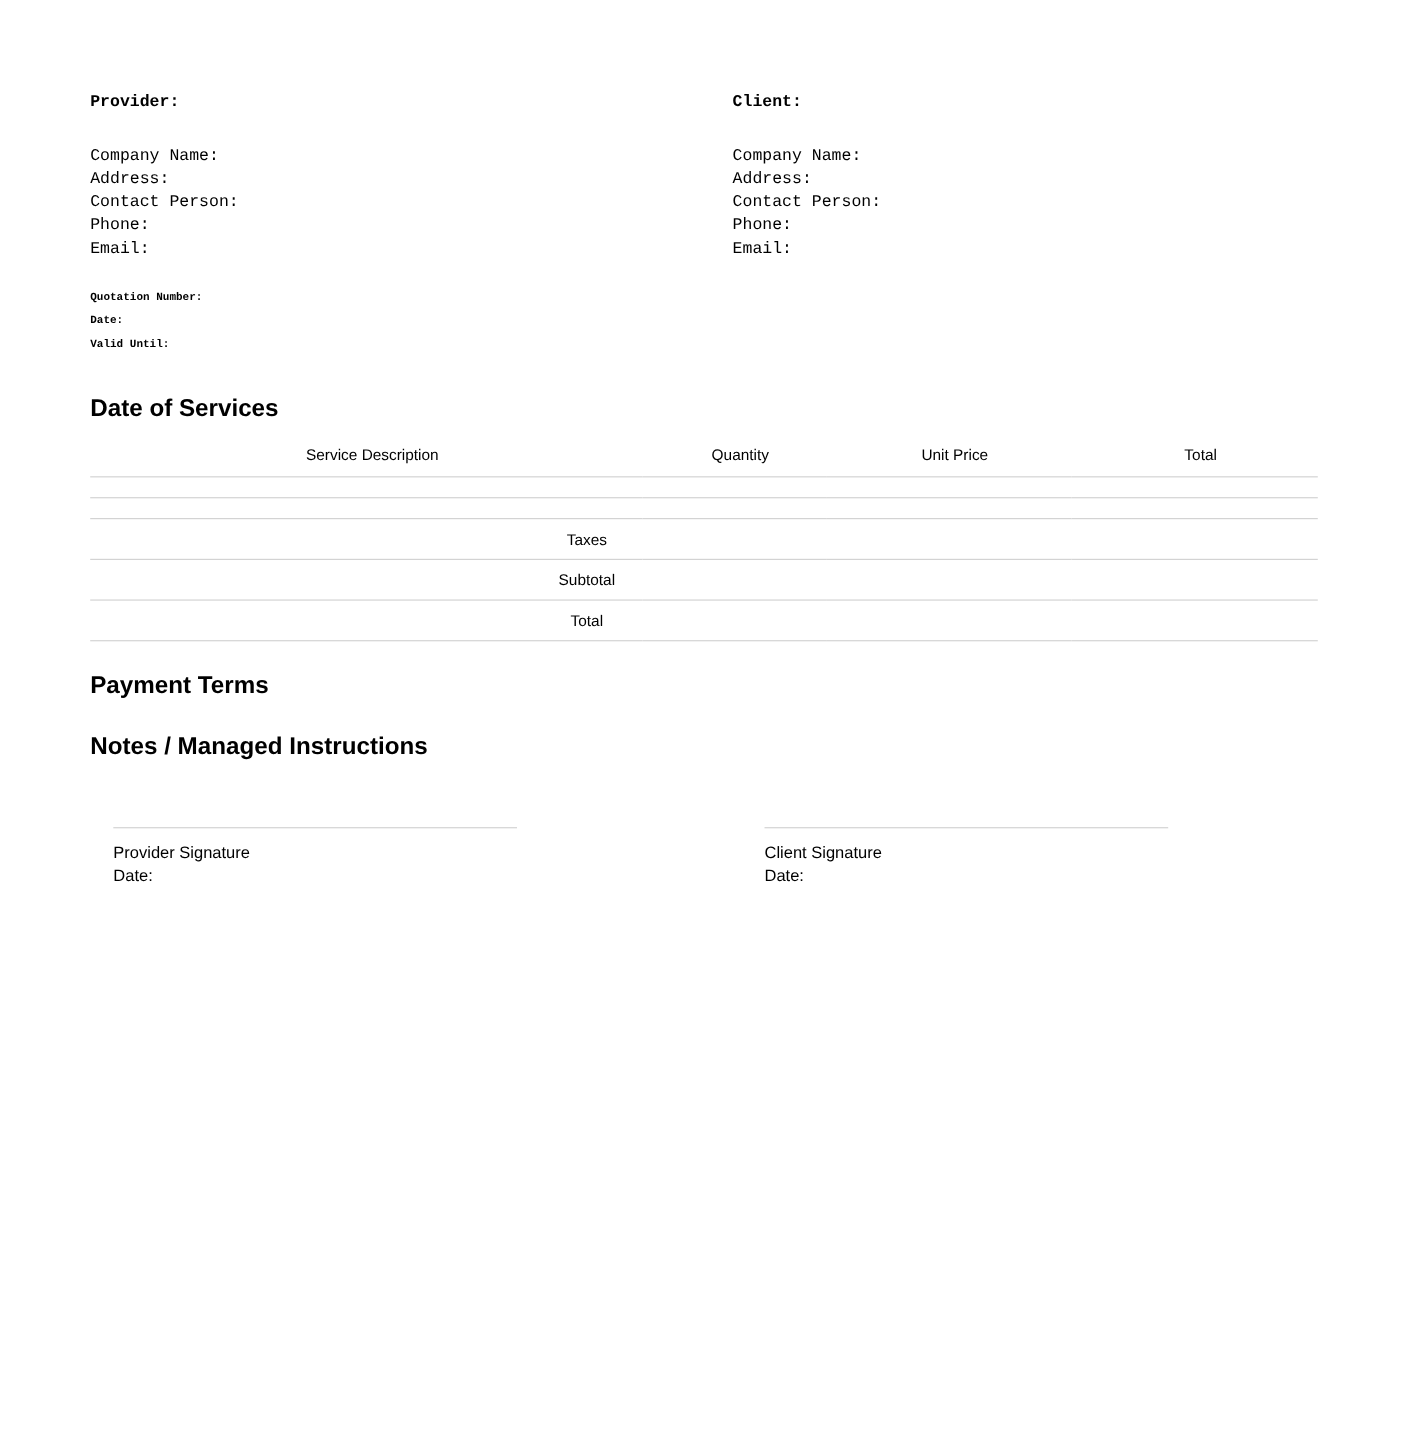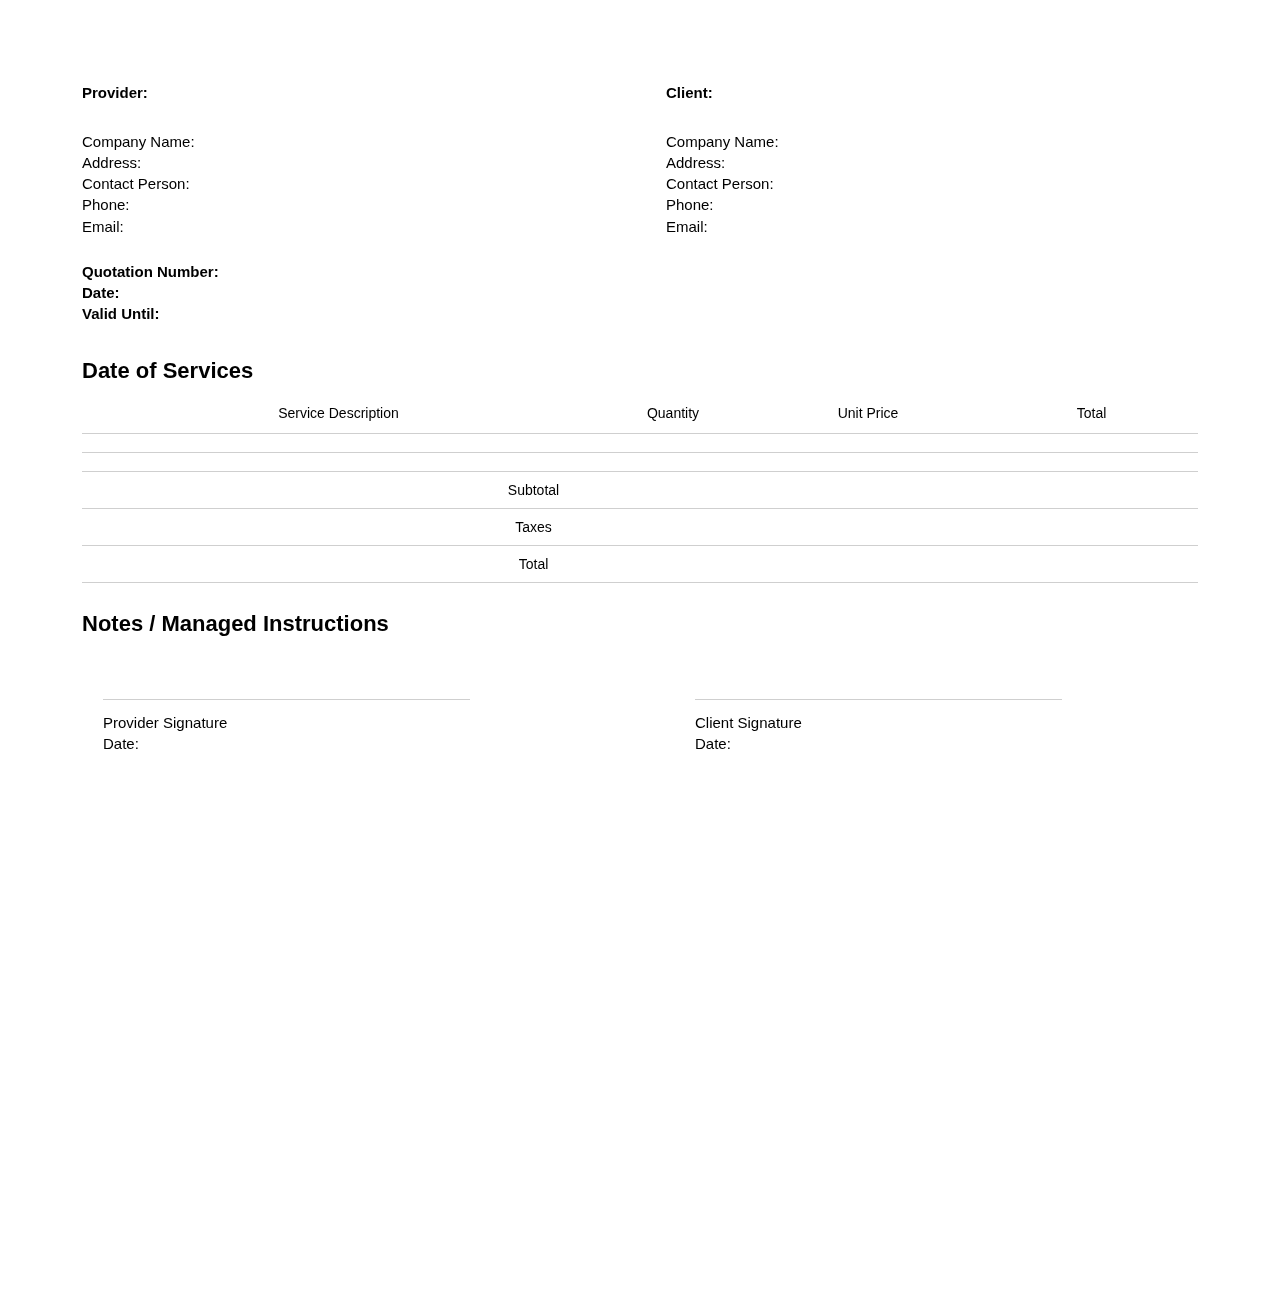--- a/index.html
+++ b/index.html
@@ -35,20 +35,21 @@
 
   
   .parties {
     display: flex;
     align-items: flex-start;
     margin: 0;
   }
   .party-col {
     width: 571px;
     flex: 0 0 571px;
+    font-family: Liberation Mono, monospace;
   }
   .party-col.client {
     margin-left: 13px;
   }
   .party-heading {
     font-size: 15px;
     font-weight: 700;
     line-height: 1.45;
     margin: 0 0 27px 0;
   }
@@ -57,21 +58,21 @@
     line-height: 21.2px;
     font-weight: 400;
   }
   .party-lines div {
     white-space: pre;
   }
 
   
   .quote-meta {
     margin-top: 24px;
-    font-size: 15px;
+    font-size: 10px;
     font-weight: 700;
     line-height: 21px;
   }
 
   
   .section-heading {
     font-size: 22px;
     font-weight: 600;
     line-height: 1.2;
     margin: 0;
@@ -209,34 +210,35 @@
         <td></td>
         <td></td>
       </tr>
       <tr class="item-row">
         <td></td>
         <td></td>
         <td></td>
         <td></td>
       </tr>
       <tr class="summary-row">
+        <td colspan="3" class="label-cell">Taxes</td>
+        <td></td>
+      </tr>
+      <tr class="summary-row">
         <td colspan="3" class="label-cell">Subtotal</td>
-        <td></td>
-      </tr>
-      <tr class="summary-row">
-        <td colspan="3" class="label-cell">Taxes</td>
         <td></td>
       </tr>
       <tr class="summary-row">
         <td colspan="3" class="label-cell">Total</td>
         <td></td>
       </tr>
     </tbody>
   </table>
 
+  <h2 class="section-heading" id="payment-heading">Payment Terms</h2>
 
   <h2 class="section-heading" id="notes-heading">Notes / Managed Instructions</h2>
 
   <div class="signatures">
 
     <div class="sig-block">
       <div class="sig-line"></div>
       <div class="sig-label">Provider Signature</div>
       <div class="sig-label">Date:</div>
     </div>

